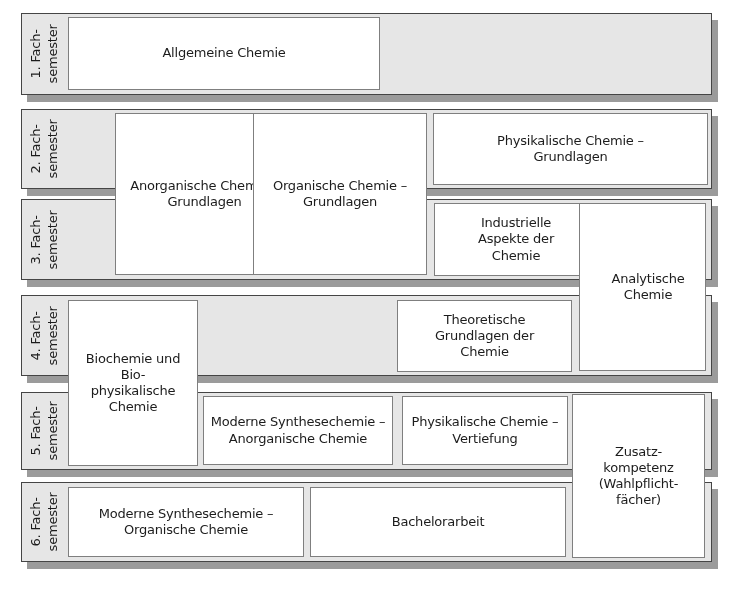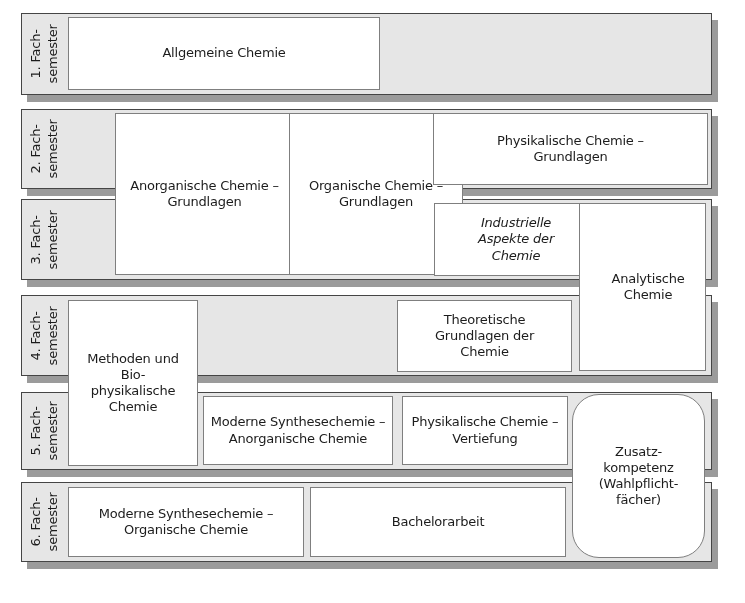--- a/index.html
+++ b/index.html
@@ -99,60 +99,60 @@
     </div>
 
   <div class="module" style="left:68px;  top:17px; width:312px; height:73px;">
       <span>Allgemeine Chemie</span>
     </div>
 
   <div class="module" style="left:68px;  top:113px; width:179px; height:162px;margin-left:47px;">
       <span>Anorganische Chemie –
 Grundlagen</span>
     </div>
-  <div class="module" style="left:253px; top:113px; width:174px; height:162px;margin-left:36px;">
+  <div class="module" style="left:253px; top:113px; width:174px; height:162px;">
       <span>Organische Chemie –
 Grundlagen</span>
     </div>
   <div class="module" style="left:433px; top:113px; width:275px; height:72px;">
       <span>Physikalische Chemie –
 Grundlagen</span>
     </div>
 
-  <div class="module" style="left:434px; top:203px; width:164px; height:73px;font-style:italic;">
+  <div class="module" style="left:434px; top:203px; width:164px; height:73px;">
       <span>Industrielle
 Aspekte der
 Chemie</span>
     </div>
   <div class="module" style="left:579px; top:203px; width:127px; height:168px;padding-left:12px;">
       <span>Analytische
 Chemie</span>
     </div>
 
   <div class="module" style="left:68px;  top:300px; width:130px; height:166px;">
-      <span>Methoden und
+      <span>Biochemie und
 Bio-
 physikalische
 Chemie</span>
     </div>
   <div class="module" style="left:397px; top:300px; width:175px; height:72px;">
       <span>Theoretische
 Grundlagen der
 Chemie</span>
     </div>
 
   <div class="module" style="left:203px; top:396px; width:190px; height:69px;">
       <span>Moderne Synthesechemie –
 Anorganische Chemie</span>
     </div>
   <div class="module" style="left:402px; top:396px; width:166px; height:69px;">
       <span>Physikalische Chemie –
 Vertiefung</span>
     </div>
-  <div class="module" style="left:572px; top:394px; width:133px; height:164px;border-radius:27px;">
+  <div class="module" style="left:572px; top:394px; width:133px; height:164px;">
       <span>Zusatz-
 kompetenz
 (Wahlpflicht-
 fächer)</span>
     </div>
 
   <div class="module" style="left:68px;  top:487px; width:236px; height:70px;">
       <span>Moderne Synthesechemie –
 Organische Chemie</span>
     </div>

